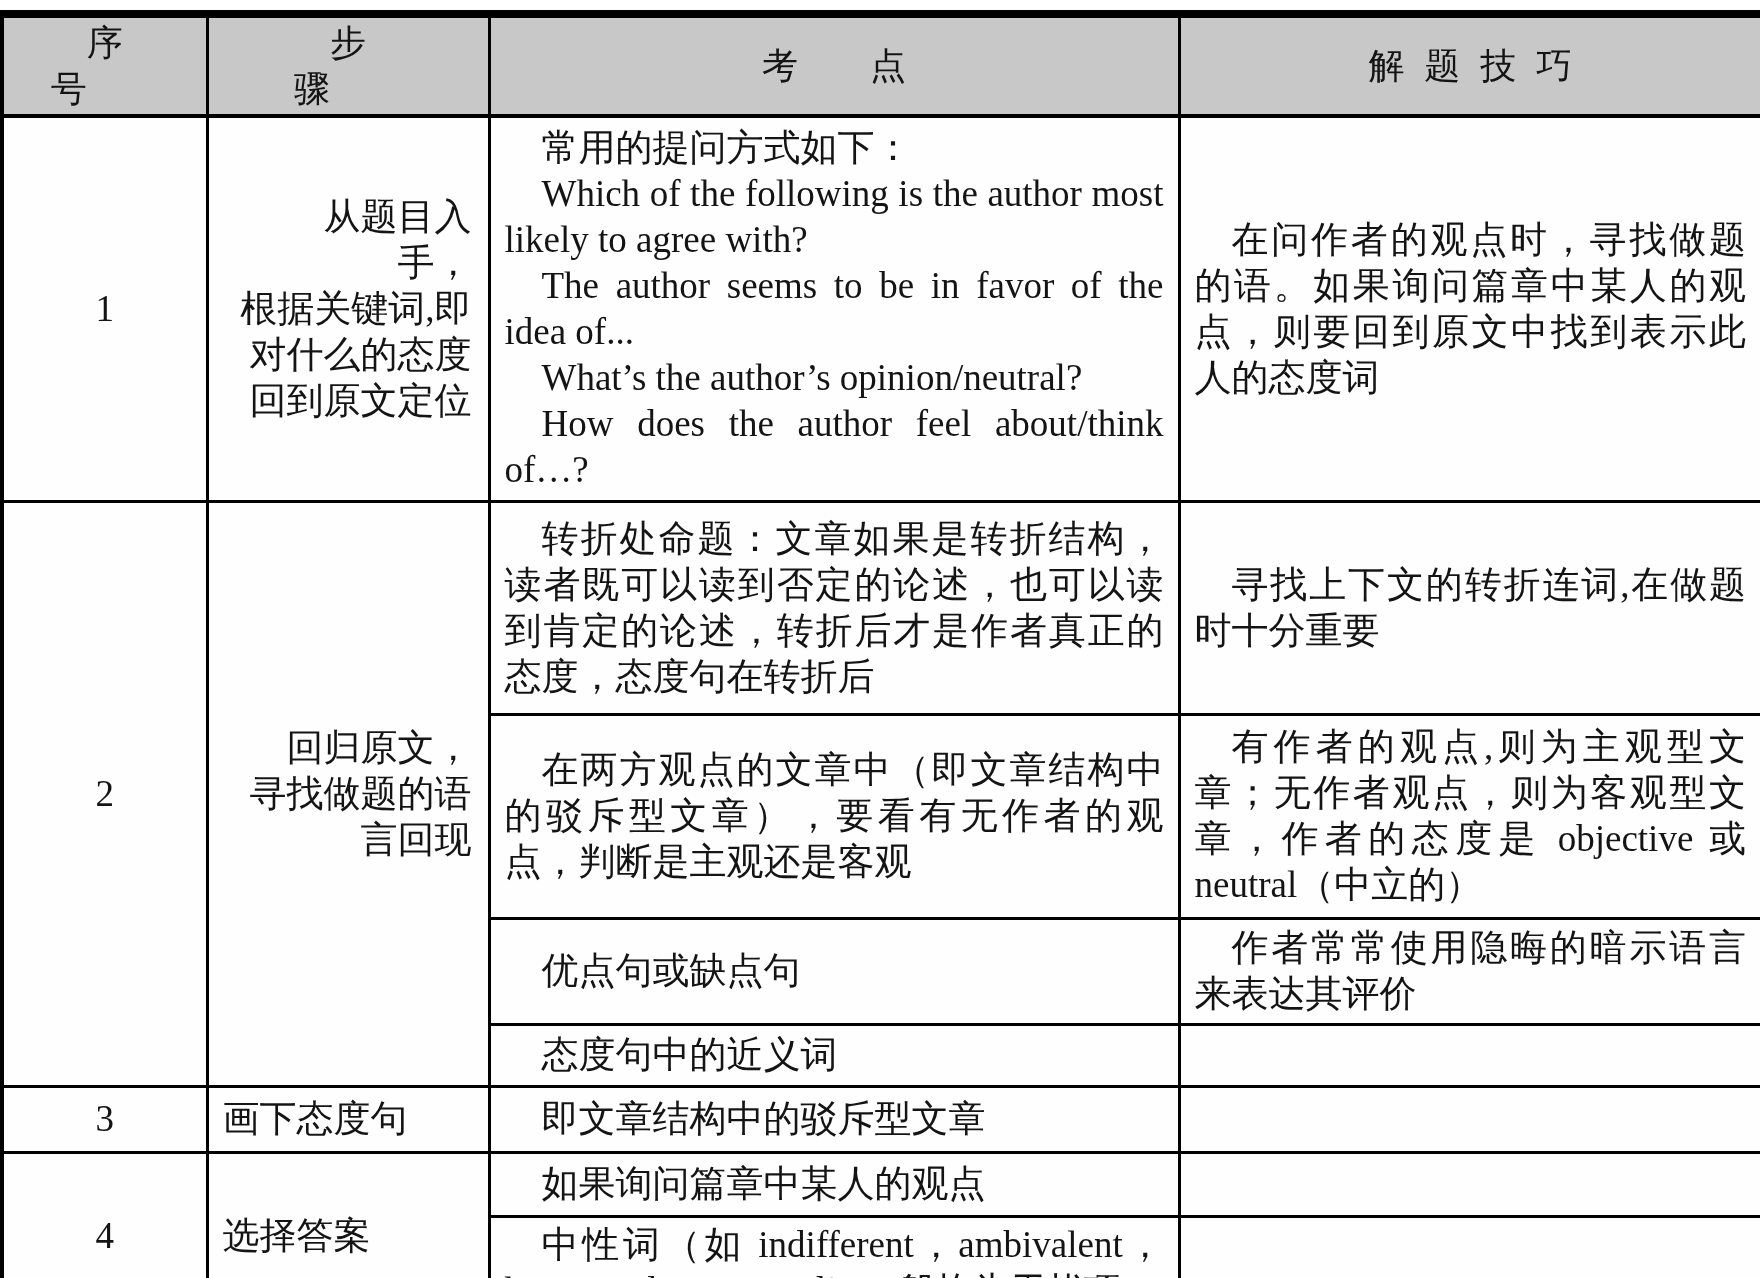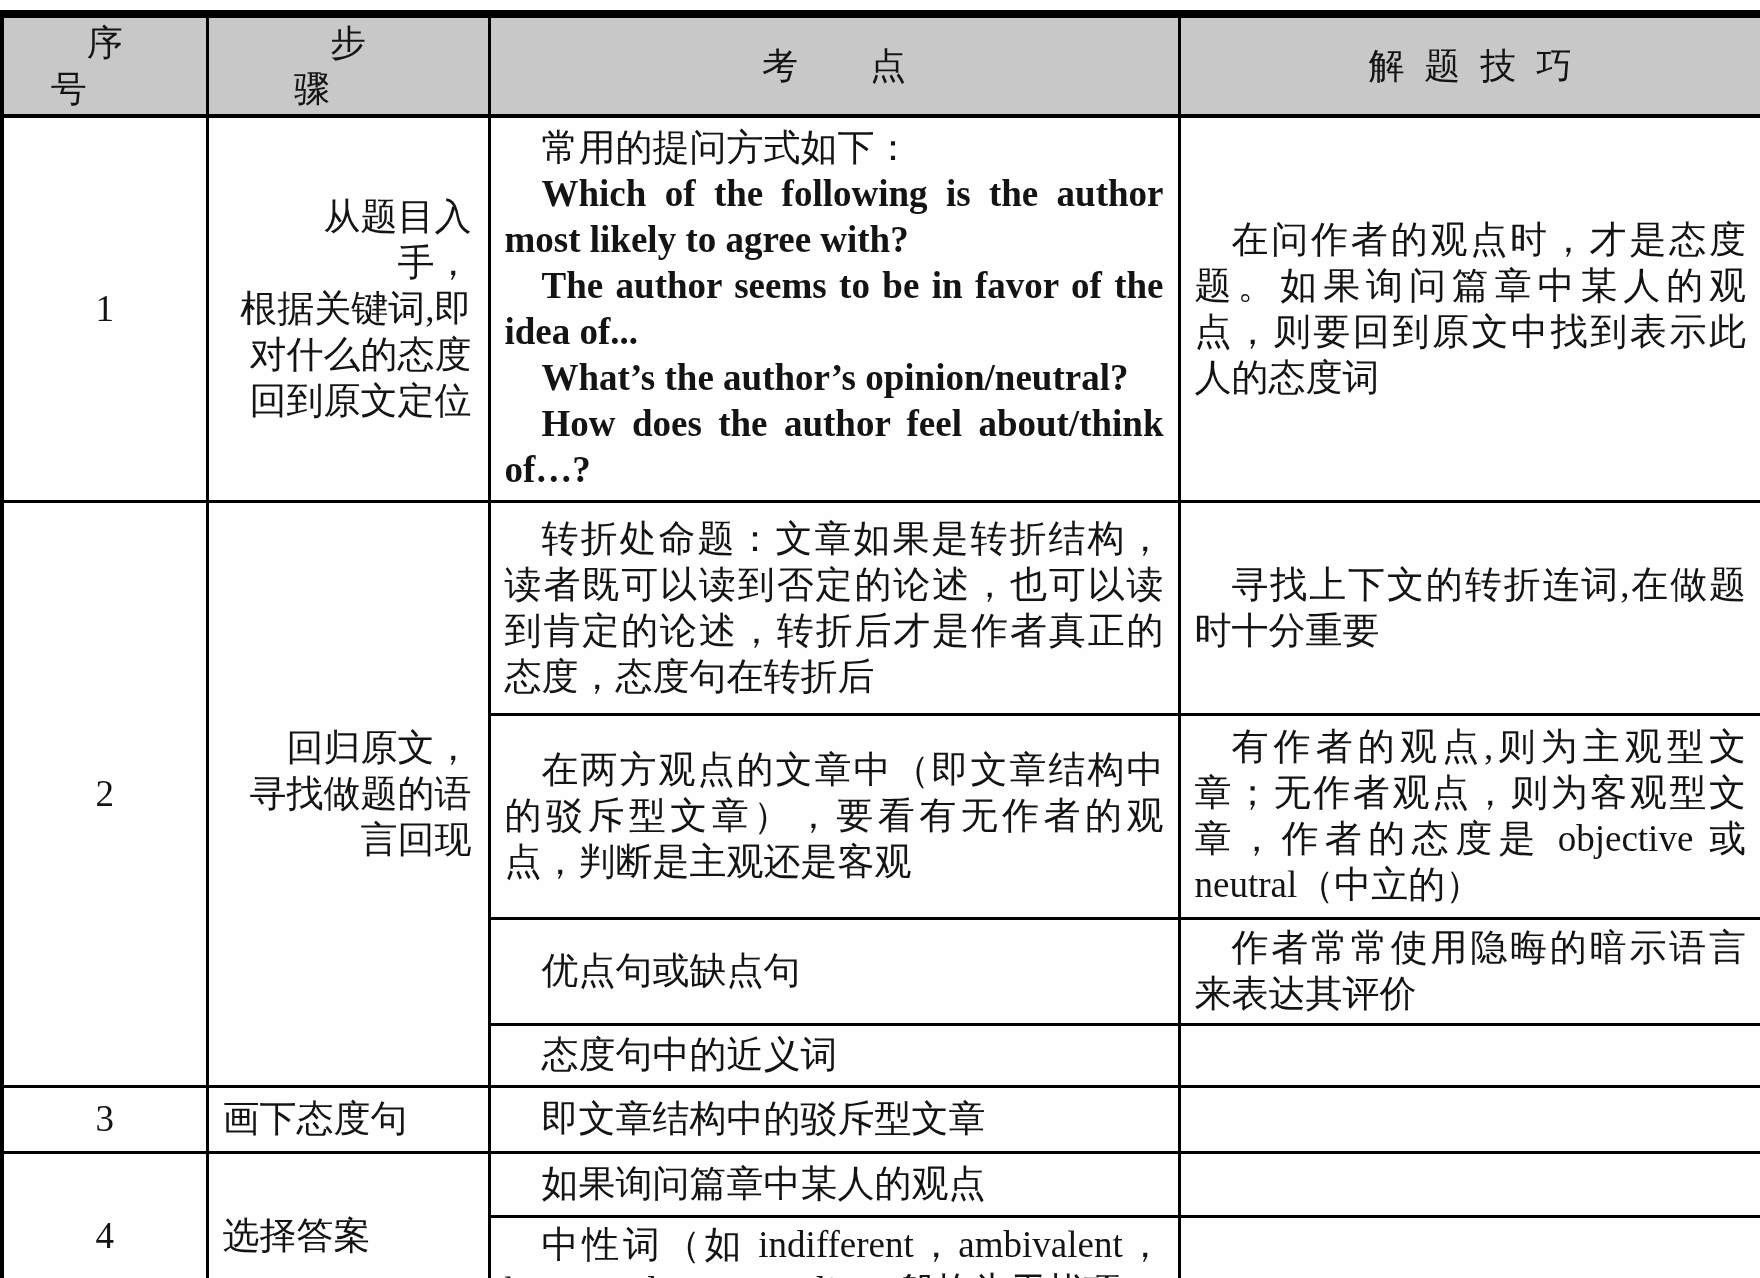--- a/index.html
+++ b/index.html
@@ -53,21 +53,20 @@
   td.step-center { text-align: left; }
   p.para {
     margin: 0;
     text-indent: 1em;
     text-align: justify;
   }
   p.para-en {
     margin: 0;
     text-indent: 1em;
     text-align: justify;
-    font-weight: bold;
   }
   tr.r1  { height: 385px; }
   tr.r2a { height: 213px; }
   tr.r2b { height: 204px; }
   tr.r2c { height: 106px; }
   tr.r2d { height: 62px; }
   tr.r3  { height: 66px; }
   tr.r4a { height: 64px; }
   tr.r4b { height: 100px; }
 </style>
@@ -97,21 +96,21 @@
 对什么的态度
 回到原文定位</td>
     <td>
       <p class="para">常用的提问方式如下：</p>
       <p class="para-en">Which of the following is the author most likely to agree with?</p>
       <p class="para-en">The author seems to be in favor of the idea of...</p>
       <p class="para-en">What’s the author’s opinion/neutral?</p>
       <p class="para-en">How does the author feel about/think of…?</p>
     </td>
     <td>
-      <p class="para">在问作者的观点时，才是态度题。如果询问篇章中某人的观点，则要回到原文中找到表示此人的态度词</p>
+      <p class="para">在问作者的观点时，寻找做题的语。如果询问篇章中某人的观点，则要回到原文中找到表示此人的态度词</p>
     </td>
   </tr>
 
   <tr class="r2a">
     <td class="num-cell" rowspan="4">2</td>
     <td class="step-lines" rowspan="4">回归原文，
 寻找做题的语
 言回现</td>
     <td>
       <p class="para">转折处命题：文章如果是转折结构，读者既可以读到否定的论述，也可以读到肯定的论述，转折后才是作者真正的态度，态度句在转折后</p>

